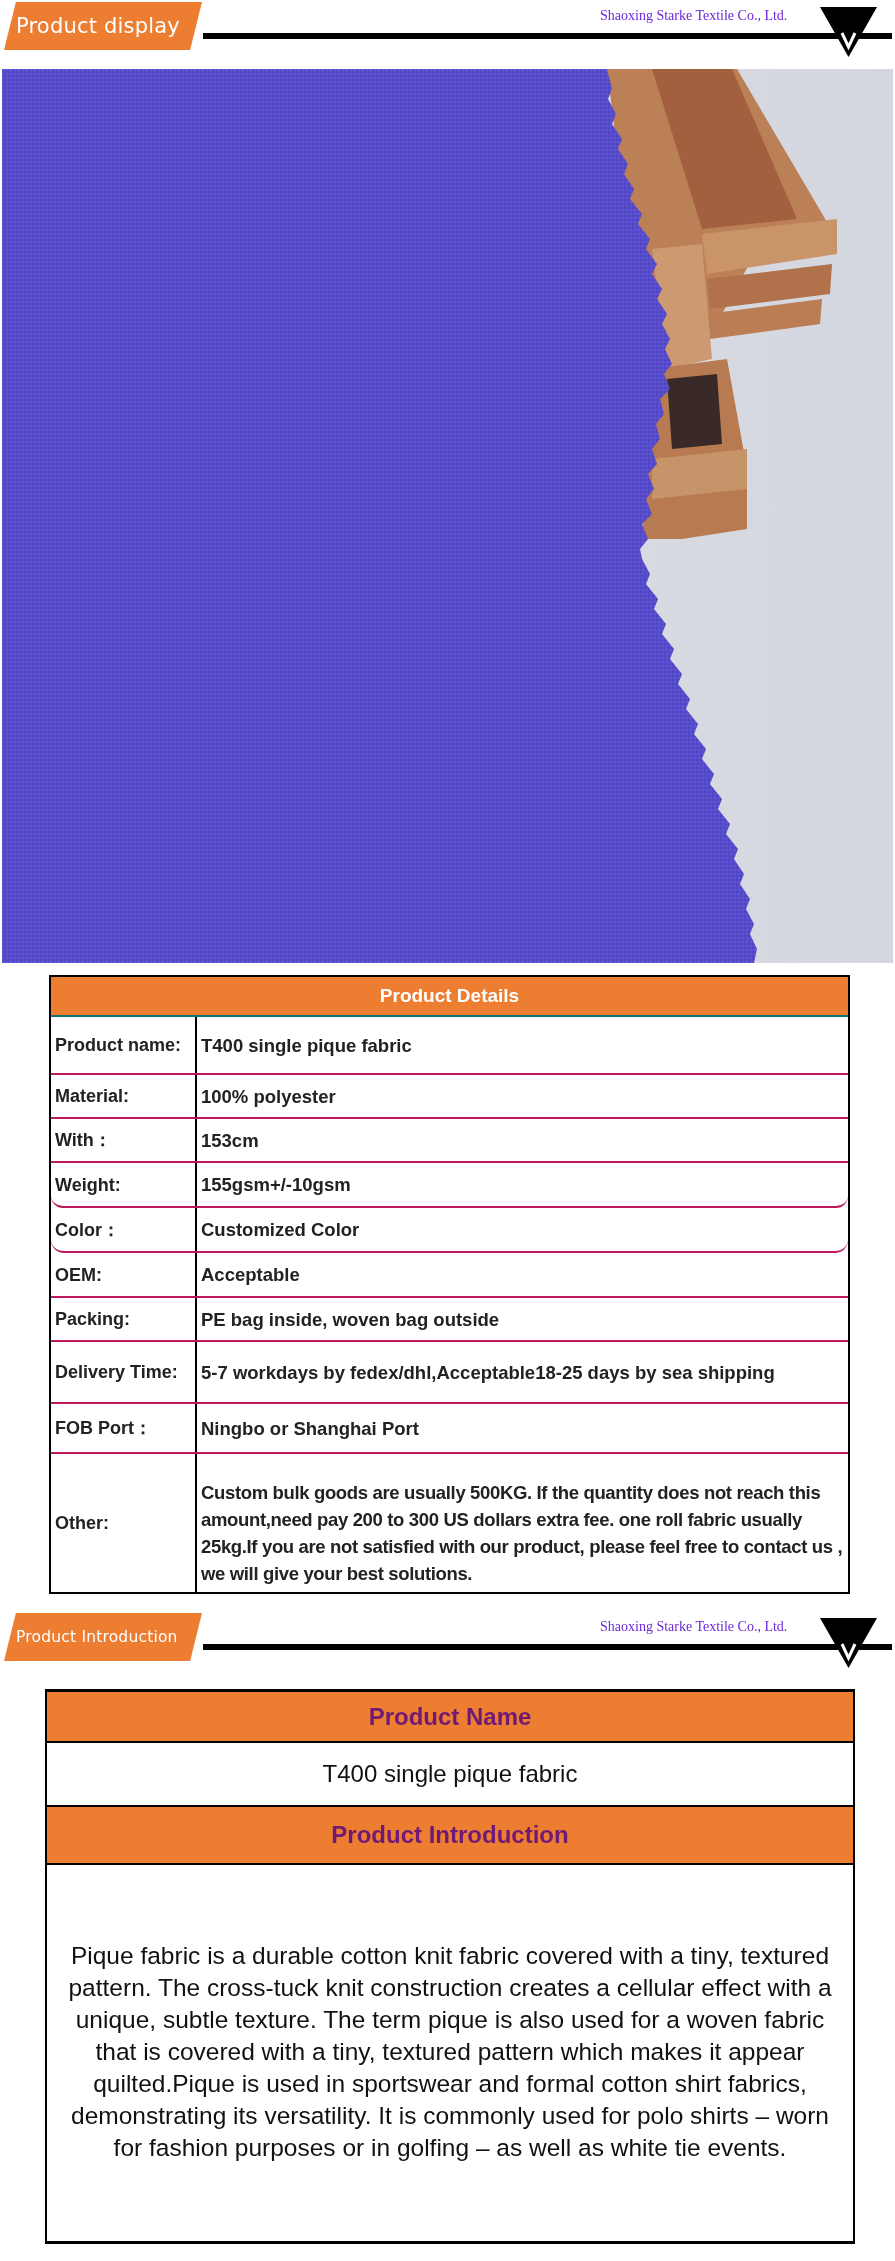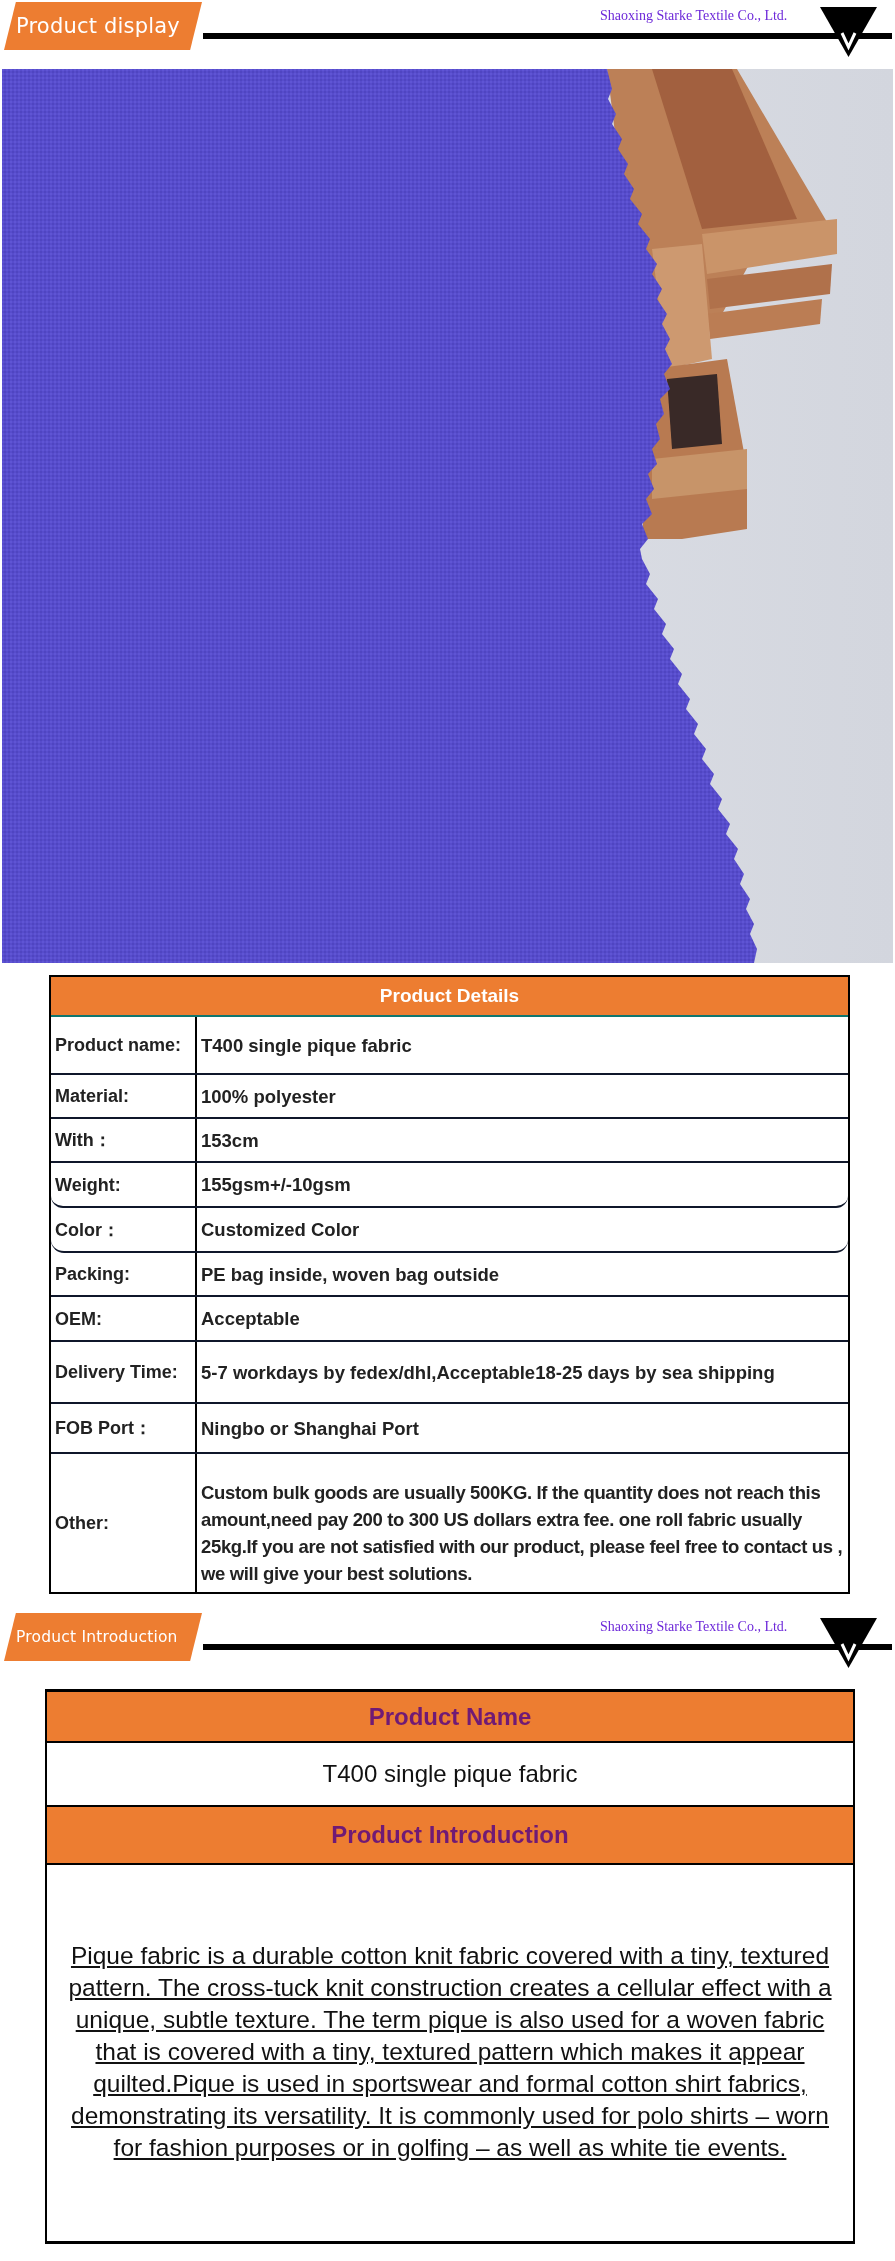--- a/index.html
+++ b/index.html
@@ -20,30 +20,30 @@
   .sec-company { position: absolute; left: 600px; font-family: "Liberation Serif", serif; font-size: 14px; color: #6d28d9; white-space: nowrap; }
   .sec-tri { position: absolute; left: 820px; width: 57px; height: 50px; }
 
   
   .photo { position: absolute; left: 2px; top: 69px; width: 891px; height: 894px; background: #5b4fcf; overflow: hidden; }
   .photo svg { display: block; }
 
   
   .details { position: absolute; left: 49px; top: 975px; width: 801px; border: 2px solid #000; border-collapse: collapse; box-sizing: border-box; }
   .details-head { background: #ed7d31; color: #fff; font-weight: bold; text-align: center; font-size: 19px; height: 38px; line-height: 38px; border-bottom: 2px solid #0f766e; }
-  .row { display: flex; border-bottom: 2px solid #0f172a; }
+  .row { display: flex; border-bottom: 2px solid #be185d; }
   .row:last-child { border-bottom: none; }
   .cell-label { width: 146px; border-right: 2px solid #000; padding: 0 4px; box-sizing: border-box; font-weight: bold; font-size: 18px; color: #222; display: flex; align-items: center; line-height: 24px; }
   .cell-value { flex: 1; padding: 0 4px; font-weight: bold; font-size: 18.5px; color: #222; display: flex; align-items: center; line-height: 27px; }
 
   
   .intro { position: absolute; left: 45px; top: 1689px; width: 810px; height: 555px; border: 2px solid #000; box-sizing: border-box; border-top-width: 3px; border-bottom-width: 3px; }
   .intro-head { background: #ed7d31; color: #701a75; font-weight: bold; font-size: 24px; text-align: center; }
   .intro-name { text-align: center; font-size: 24px; color: #111; border-bottom: 2px solid #000; border-top: 2px solid #000; }
-  .intro-text { text-align: center; font-size: 24.5px; line-height: 32px; color: #111; padding: 0 13px; text-decoration: underline; }
+  .intro-text { text-align: center; font-size: 24.5px; line-height: 32px; color: #111; padding: 0 13px; }
 </style>
 </head>
 <body>
 
 <div class="sec-header" style="top:2px;">
   <div class="sec-tag">Product display</div>
   <div class="sec-line" style="top:31px;"></div>
   <div class="sec-company" style="top:6px;">Shaoxing Starke Textile Co., Ltd.</div>
   <svg class="sec-tri" viewBox="0 0 57 50" style="top:5px;">
     <polygon points="0,0 57,0 28.5,50" fill="#000"></polygon>
@@ -107,27 +107,27 @@
     <div class="cell-value">153cm</div>
   </div>
   <div class="row" style="height:43px;border-radius:12px;">
     <div class="cell-label">Weight:</div>
     <div class="cell-value">155gsm+/-10gsm</div>
   </div>
   <div class="row" style="height:43px;border-radius:13px;">
     <div class="cell-label">Color：</div>
     <div class="cell-value">Customized Color</div>
   </div>
+  <div class="row" style="height:43px;">
+    <div class="cell-label">OEM:</div>
+    <div class="cell-value">Acceptable</div>
+  </div>
   <div class="row" style="height:42px;">
     <div class="cell-label">Packing:</div>
     <div class="cell-value">PE bag inside, woven bag outside</div>
-  </div>
-  <div class="row" style="height:43px;">
-    <div class="cell-label">OEM:</div>
-    <div class="cell-value">Acceptable</div>
   </div>
   <div class="row" style="height:60px;">
     <div class="cell-label">Delivery Time:</div>
     <div class="cell-value">5-7 workdays by fedex/dhl,Acceptable18-25 days by sea shipping</div>
   </div>
   <div class="row" style="height:48px;">
     <div class="cell-label">FOB Port：</div>
     <div class="cell-value">Ningbo or Shanghai Port</div>
   </div>
   <div class="row" style="height:138px;">

